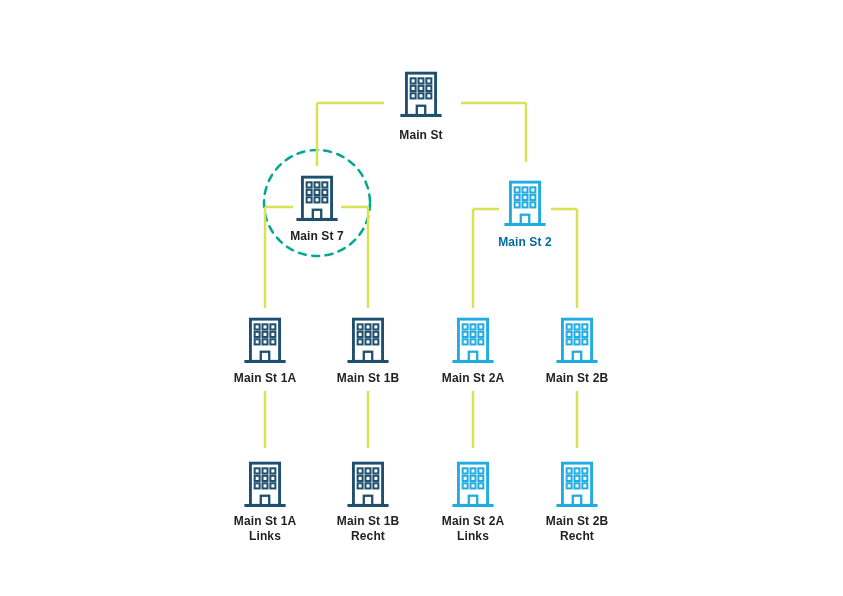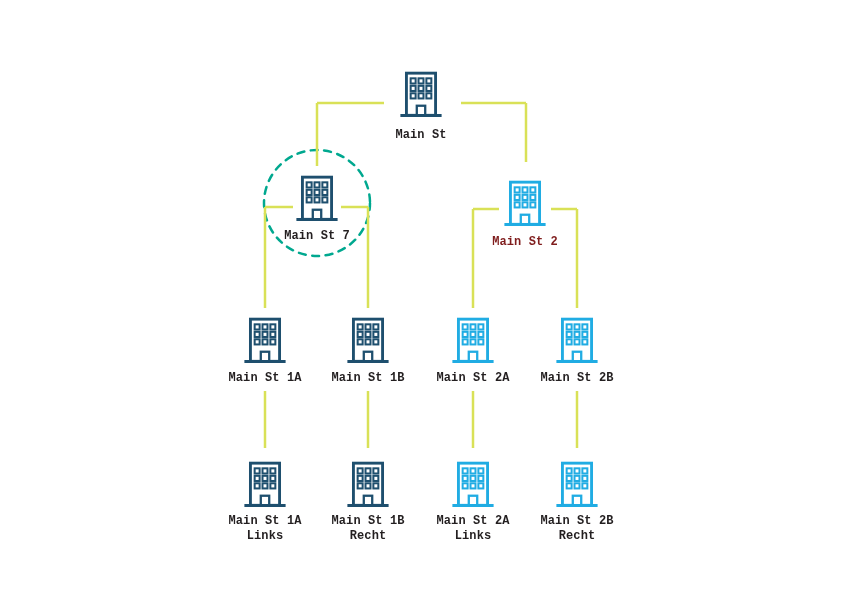--- a/index.html
+++ b/index.html
@@ -2,21 +2,21 @@
 <html><head>
 <meta charset="utf-8">
 <style>
   html, body { margin: 0; padding: 0; background: #ffffff; }
   .canvas {
     position: relative;
     width: 843px;
     height: 596px;
     background: #ffffff;
     overflow: hidden;
-    font-family: Liberation Mono, monospace;
+    font-family: Liberation Sans, sans-serif;
   }
   #edges-svg {
     position: absolute;
     left: 0; top: 0;
     width: 843px; height: 596px;
     display: block;
   }
   .node {
     position: absolute;
     width: 110px;
@@ -105,21 +105,21 @@
           <rect x="29.599999999999998" y="7.6" width="5.2" height="5.4" fill="#ffffff" stroke="#20ACE3" stroke-width="2.1"></rect>
           <rect x="13.2" y="15.399999999999999" width="5.2" height="5.4" fill="#ffffff" stroke="#20ACE3" stroke-width="2.1"></rect>
           <rect x="21.4" y="15.399999999999999" width="5.2" height="5.4" fill="#ffffff" stroke="#20ACE3" stroke-width="2.1"></rect>
           <rect x="29.599999999999998" y="15.399999999999999" width="5.2" height="5.4" fill="#ffffff" stroke="#20ACE3" stroke-width="2.1"></rect>
           <rect x="13.2" y="23.2" width="5.2" height="5.4" fill="#ffffff" stroke="#20ACE3" stroke-width="2.1"></rect>
           <rect x="21.4" y="23.2" width="5.2" height="5.4" fill="#ffffff" stroke="#20ACE3" stroke-width="2.1"></rect>
           <rect x="29.599999999999998" y="23.2" width="5.2" height="5.4" fill="#ffffff" stroke="#20ACE3" stroke-width="2.1"></rect>
           <rect x="19.6" y="36.2" width="8.8" height="10" fill="#ffffff" stroke="#20ACE3" stroke-width="2.4"></rect>
           <line x1="2.5" y1="46.4" x2="45.5" y2="46.4" stroke="#20ACE3" stroke-width="3.2"></line>
         </svg>
-        <div class="label" style="top: 55px; color: #7f1d1d;">Main St 2</div>
+        <div class="label" style="top: 55px; color: #0369a1;">Main St 2</div>
       </div>
       <div class="node" style="left: 210px; top: 317px;">
         <svg viewBox="0 0 48 50" width="46" height="48" class="icon">
           <rect x="8.8" y="2.2" width="30.4" height="44" fill="#ffffff" stroke="#1E4F6E" stroke-width="3"></rect>
           <rect x="13.2" y="7.6" width="5.2" height="5.4" fill="#ffffff" stroke="#1E4F6E" stroke-width="2.1"></rect>
           <rect x="21.4" y="7.6" width="5.2" height="5.4" fill="#ffffff" stroke="#1E4F6E" stroke-width="2.1"></rect>
           <rect x="29.599999999999998" y="7.6" width="5.2" height="5.4" fill="#ffffff" stroke="#1E4F6E" stroke-width="2.1"></rect>
           <rect x="13.2" y="15.399999999999999" width="5.2" height="5.4" fill="#ffffff" stroke="#1E4F6E" stroke-width="2.1"></rect>
           <rect x="21.4" y="15.399999999999999" width="5.2" height="5.4" fill="#ffffff" stroke="#1E4F6E" stroke-width="2.1"></rect>
           <rect x="29.599999999999998" y="15.399999999999999" width="5.2" height="5.4" fill="#ffffff" stroke="#1E4F6E" stroke-width="2.1"></rect>

